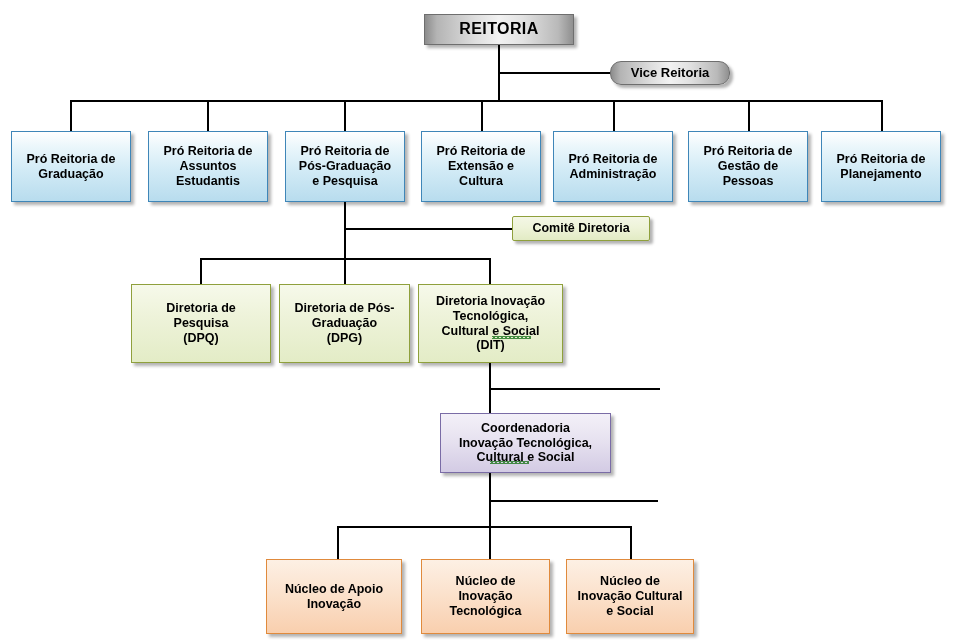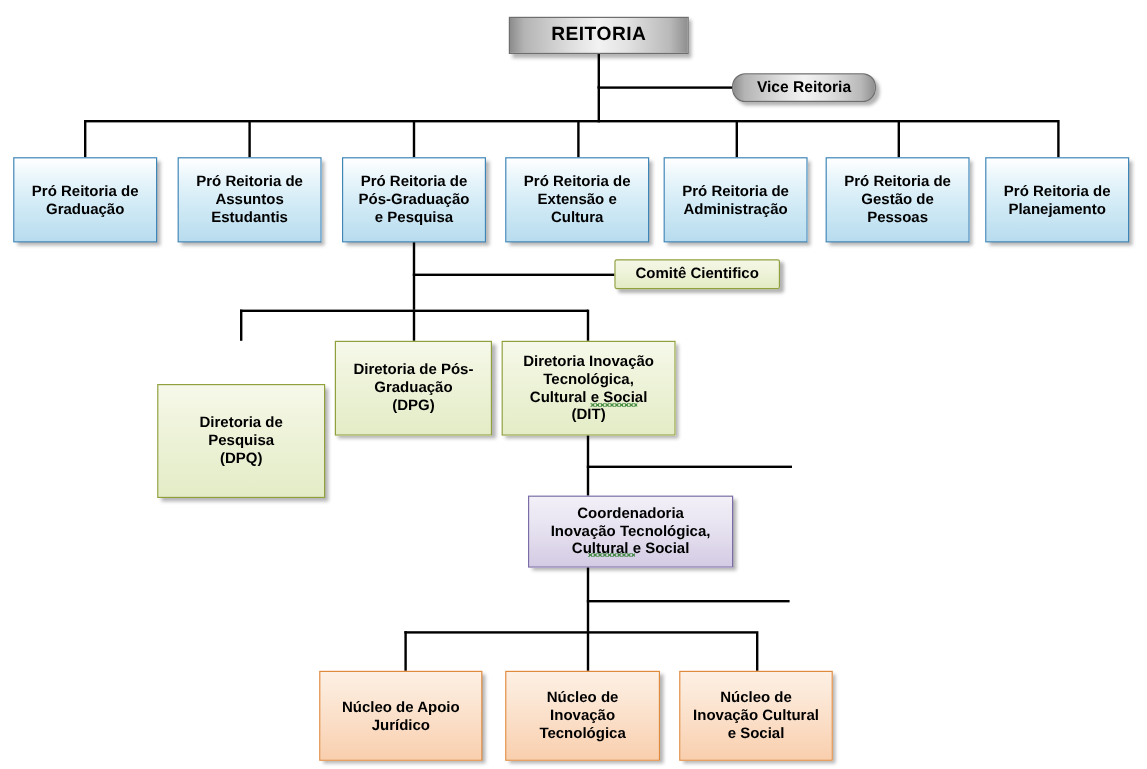--- a/index.html
+++ b/index.html
@@ -161,28 +161,28 @@
   <div class="node blue" style="left:688px; top:131px; width:120px; height:71px;">Pró Reitoria de
 Gestão de
 Pessoas</div>
   <div class="node blue" style="left:821px; top:131px; width:120px; height:71px;">Pró Reitoria de
 Planejamento</div>
 
   <div class="conn v" style="left:344px; top:202px; height:56px;"></div>
 
   <div class="conn h" style="left:344px; top:228px; width:168px;"></div>
 
-  <div class="node olive" style="left:512px; top:216px; width:138px; height:25px;">Comitê Cientifico</div>
+  <div class="node olive" style="left:512px; top:216px; width:138px; height:25px;">Comitê Diretoria</div>
 
   <div class="conn h" style="left:200px; top:258px; width:290px;"></div>
   <div class="conn v" style="left:200px; top:258px; height:26px;"></div>
   <div class="conn v" style="left:344px; top:258px; height:26px;"></div>
   <div class="conn v" style="left:489px; top:258px; height:26px;"></div>
 
-  <div class="node green" style="left:131px; top:284px; width:140px; height:95px;margin-top:36px;">Diretoria de
+  <div class="node green" style="left:131px; top:284px; width:140px; height:79px;">Diretoria de
 Pesquisa
 (DPQ)</div>
   <div class="node green" style="left:279px; top:284px; width:131px; height:79px;">Diretoria de Pós-
 Graduação
 (DPG)</div>
   <div class="node green" style="left:418px; top:284px; width:145px; height:79px;">Diretoria Inovação
 Tecnológica,
 Cultural e Social
 (DIT)</div>
 
@@ -201,21 +201,21 @@
   <div class="conn v" style="left:489px; top:473px; height:53px;"></div>
   <div class="conn h" style="left:489px; top:500px; width:169px;"></div>
 
 
   <div class="conn h" style="left:337px; top:526px; width:293px;"></div>
   <div class="conn v" style="left:337px; top:526px; height:33px;"></div>
   <div class="conn v" style="left:489px; top:526px; height:33px;"></div>
   <div class="conn v" style="left:630px; top:526px; height:33px;"></div>
 
   <div class="node orange" style="left:266px; top:559px; width:136px; height:75px;">Núcleo de Apoio
-Jurídico</div>
+Inovação</div>
   <div class="node orange" style="left:421px; top:559px; width:129px; height:75px;">Núcleo de
 Inovação
 Tecnológica</div>
   <div class="node orange" style="left:566px; top:559px; width:128px; height:75px;">Núcleo de
 Inovação Cultural
 e Social</div>
 
 </div>
 
 </body></html>

